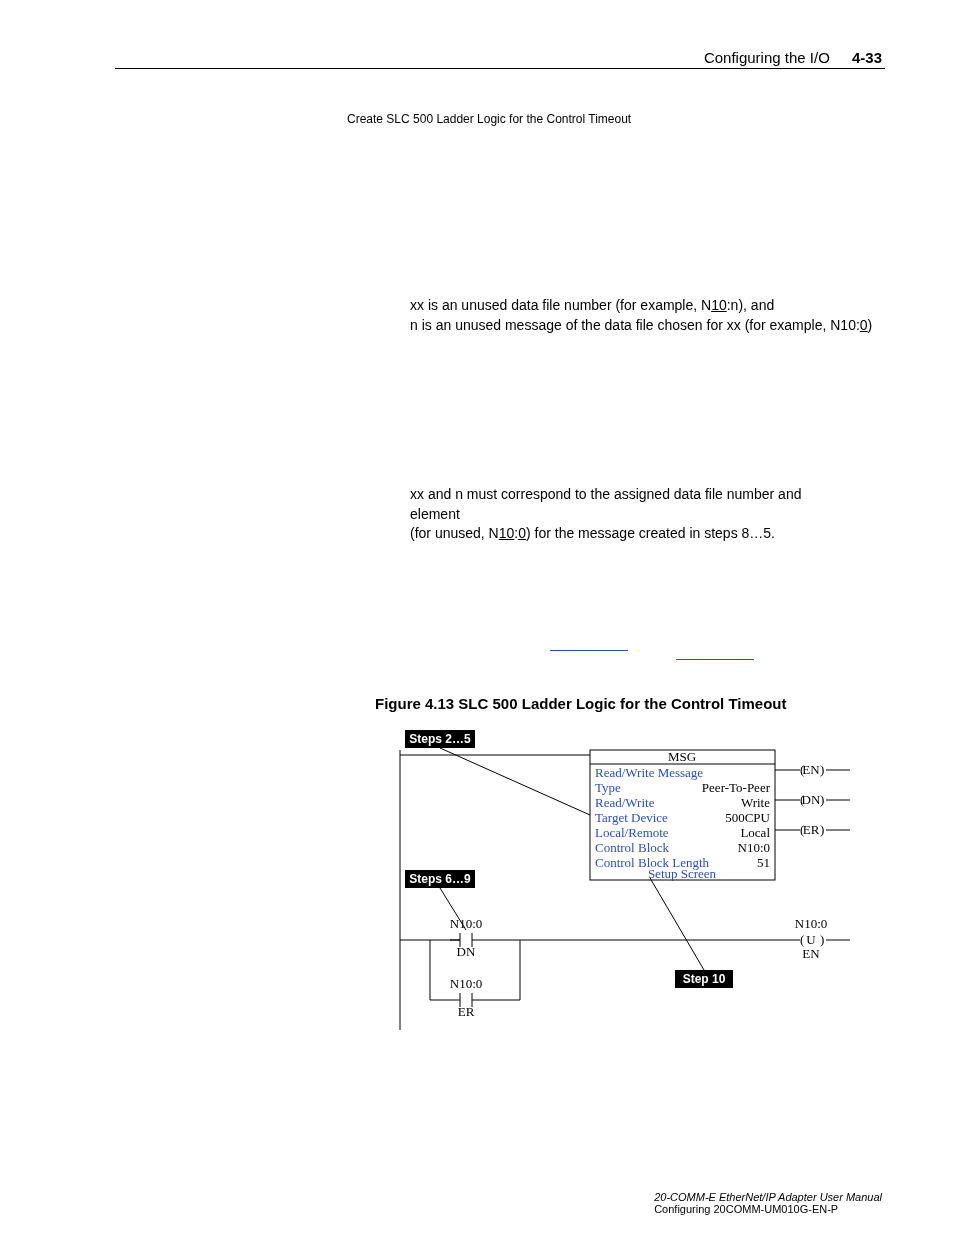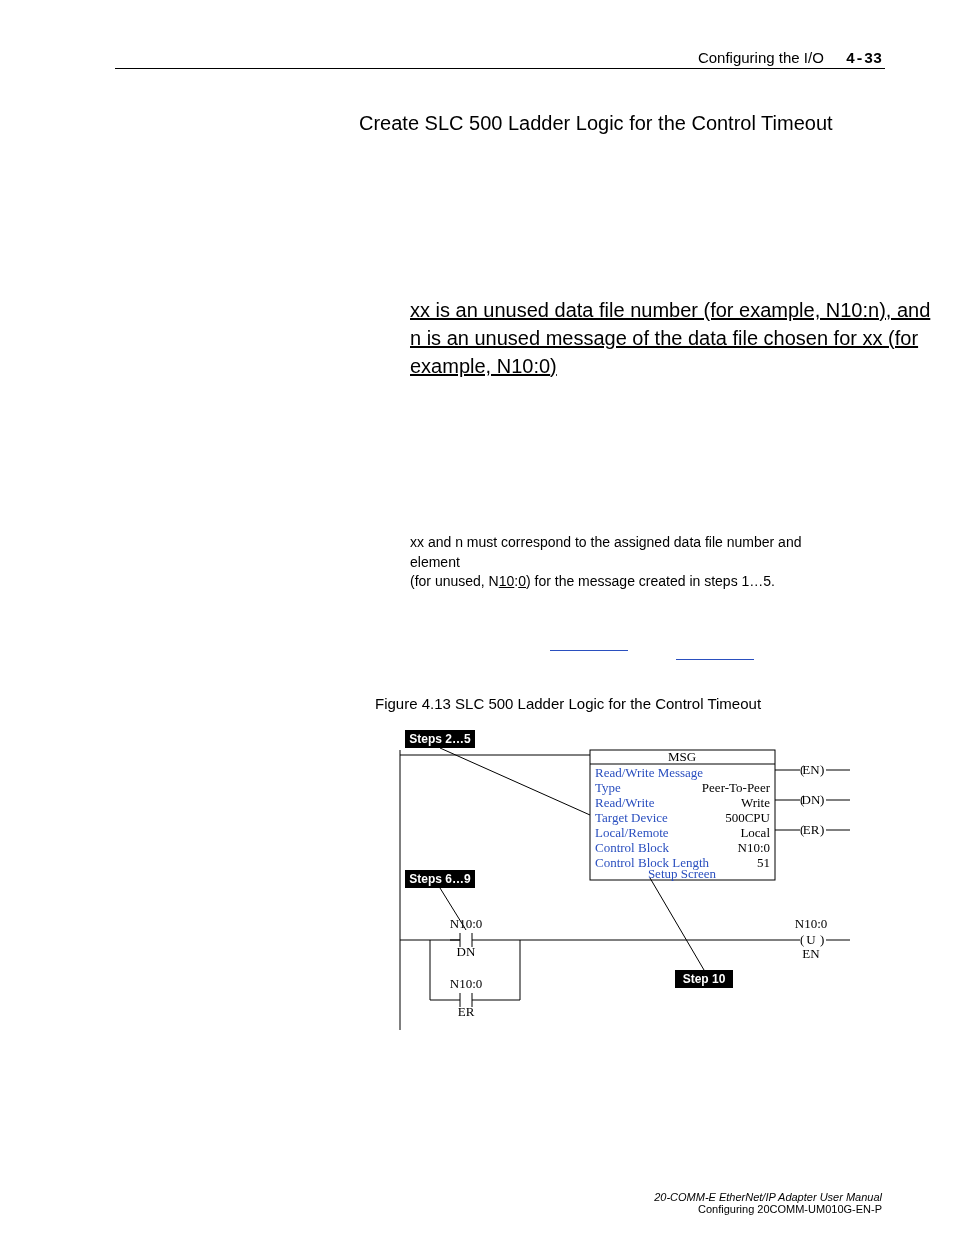--- a/index.html
+++ b/index.html
@@ -3,58 +3,58 @@
 <meta charset="utf-8">
 <style>
   html,body { margin:0; padding:0; }
   body {
     width:954px; height:1235px;
     font-family: Arial, Helvetica, sans-serif;
     color:#000; background:#fff; position:relative;
   }
   .header-line { position:absolute; left:115px; top:68px; width:770px; border-top:1px solid #000; }
   .header-right { position:absolute; top:49px; right:72px; font-size:15px; }
-  .header-right .bold { font-weight:bold; margin-left:18px;font-family:Liberation Mono, monospace; }
-  .section-title { position:absolute; left:347px; top:112px; font-size:20px;margin-left:12px; }
-  .note1 { position:absolute; left:410px; top:296px; font-size:20px; line-height:1.4;text-decoration:underline; }
+  .header-right .bold { font-weight:bold; margin-left:18px; }
+  .section-title { position:absolute; left:347px; top:112px; font-size:12px; }
+  .note1 { position:absolute; left:410px; top:296px; font-size:14px; line-height:1.4; }
   .note1 .u { text-decoration:underline; }
-  .note2 { position:absolute; left:410px; top:485px; width:445px; font-size:14px; line-height:1.4;margin-top:48px; }
+  .note2 { position:absolute; left:410px; top:485px; width:445px; font-size:14px; line-height:1.4; }
   .note2 .u { text-decoration:underline; }
   .blue-line1 { position:absolute; left:550px; top:650px; width:78px; border-top:1px solid #2a4fbf; }
   .blue-line2 { position:absolute; left:676px; top:659px; width:78px; border-top:1px solid #2a4fbf; }
-  .fig-title { position:absolute; left:375px; top:695px; font-size:15px; font-weight:normal; }
+  .fig-title { position:absolute; left:375px; top:695px; font-size:15px; font-weight:bold; }
   .diagram { position:absolute; left:390px; top:730px; width:480px; height:300px; }
   .diagram svg { width:100%; height:100%; overflow:visible; }
   .step-tag { fill:#000; }
   .step-txt { fill:#fff; font-size:12px; font-family:Arial; font-weight:bold; }
   .msg-label { fill:#2a4fbf; font-family:"Times New Roman",serif; font-size:13px; }
   .msg-val   { fill:#000; font-family:"Times New Roman",serif; font-size:13px; text-anchor:end; }
   .coil-txt  { font-family:"Times New Roman",serif; font-size:13px; }
-  .footer { position:absolute; right:72px; bottom:20px; text-align:right; font-size:11px; }
+  .footer { position:absolute; right:72px; bottom:20px; text-align:left; font-size:11px; }
   .footer .i { font-style:italic; }
 </style>
 </head>
 <body>
 
 <div class="header-right">
   <span>Configuring the I/O</span>
   <span class="bold">4-33</span>
 </div>
 <div class="header-line"></div>
 
 <div class="section-title">Create SLC 500 Ladder Logic for the Control Timeout</div>
 
 <div class="note1">
   <span>xx is an unused data file number (for example, N</span><span class="u">10</span><span>:n), and</span><br>
   <span>n is an unused message of the data file chosen for xx (for example, N10:</span><span class="u">0</span><span>)</span>
 </div>
 
 <div class="note2">
   <span>xx and n must correspond to the assigned data file number and element</span><br>
-  <span>(for unused, N</span><span class="u">10</span><span>:</span><span class="u">0</span><span>) for the message created in steps 1…5.</span>
+  <span>(for unused, N</span><span class="u">10</span><span>:</span><span class="u">0</span><span>) for the message created in steps 8…5.</span>
 </div>
 
 <div class="blue-line1"></div>
 <div class="blue-line2"></div>
 
 <div class="fig-title">Figure 4.13   SLC 500 Ladder Logic for the Control Timeout</div>
 
 <div class="diagram">
 <svg viewBox="0 0 480 300">
 

